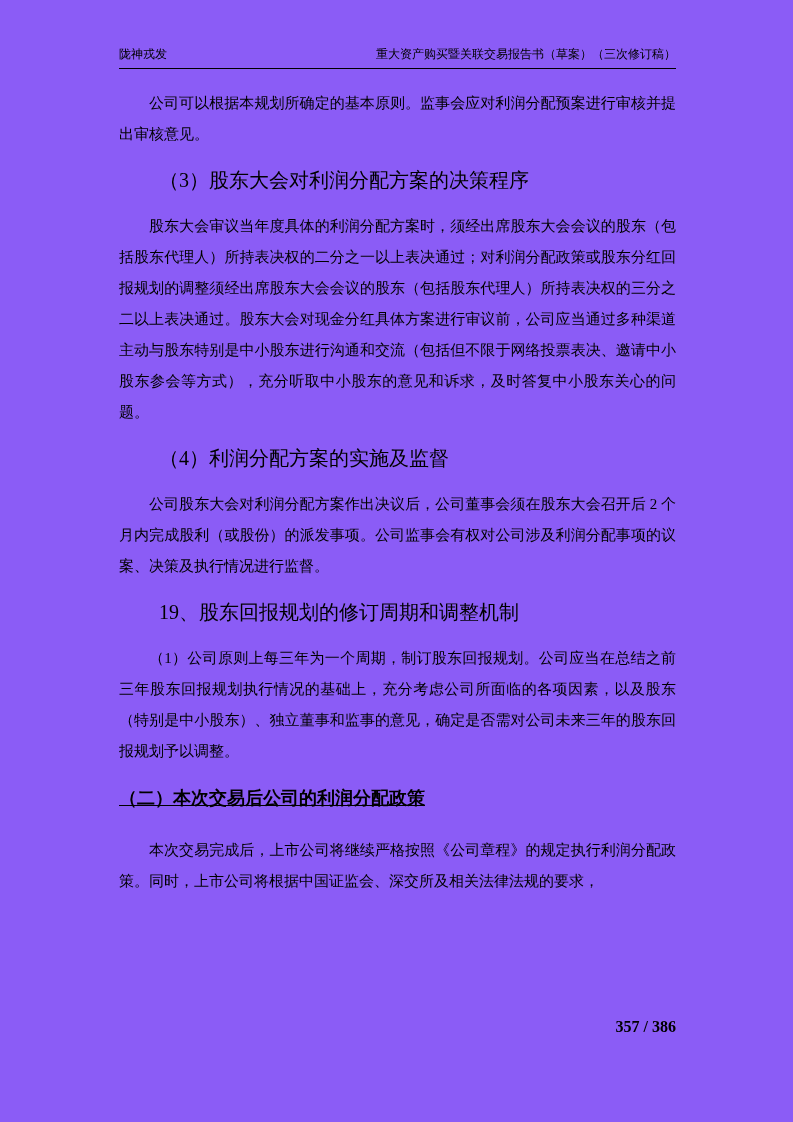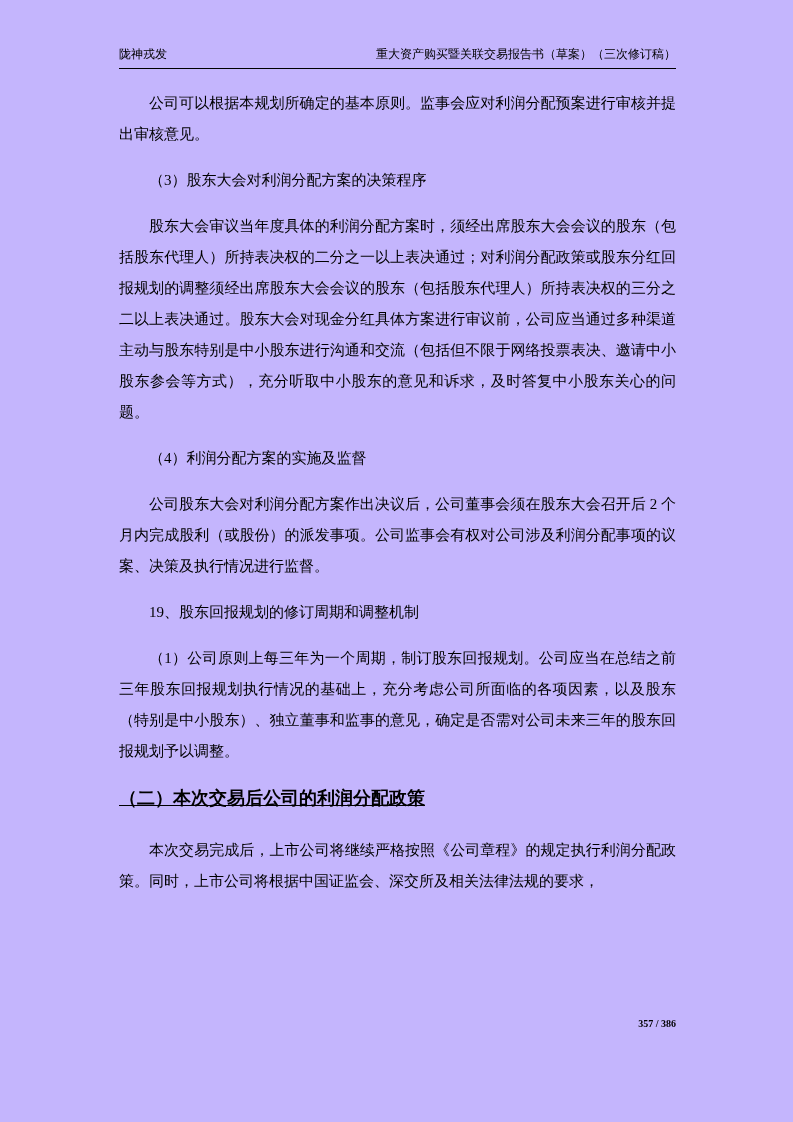--- a/index.html
+++ b/index.html
@@ -9,21 +9,21 @@
     height: 1122px;
     background: #ffffff;
     color: #000000;
     font-family: "Liberation Serif", "DejaVu Serif", serif;
     position: relative;
     overflow: hidden;
   }
   .page {
     position: absolute;
     inset: 0;
-    background: #c4b5fd;
+    background: #8b5cf6;
   }
   .header {
     position: absolute;
     top: 46px;
     left: 119px;
     width: 557px;
     display: flex;
     justify-content: space-between;
     align-items: flex-end;
     font-size: 12px;
@@ -42,40 +42,40 @@
   .para {
     margin: 0 0 15px 0;
     font-size: 15px;
     line-height: 31px;
     text-align: justify;
     text-indent: 2em;
     word-break: break-all;
   }
   .sub-heading {
     margin: 0 0 15px 0;
-    font-size: 15px;
+    font-size: 20px;
     line-height: 31px;
     text-indent: 2em;
   }
   .section-heading {
     margin: 16px 0 22px 0;
     font-size: 18px;
     line-height: 30px;
     font-weight: bold;
     font-family: "Liberation Sans", "DejaVu Sans", sans-serif;
     text-indent: 0;
     text-decoration: underline;
   }
   .footer {
     position: absolute;
     top: 1018px;
     left: 119px;
     width: 557px;
     text-align: right;
-    font-size: 10px;
+    font-size: 16px;
     font-weight: bold;
   }
 </style>
 </head>
 <body>
 
 <div class="page">
 
   <div class="header">
     <span class="h-left">陇神戎发</span>

